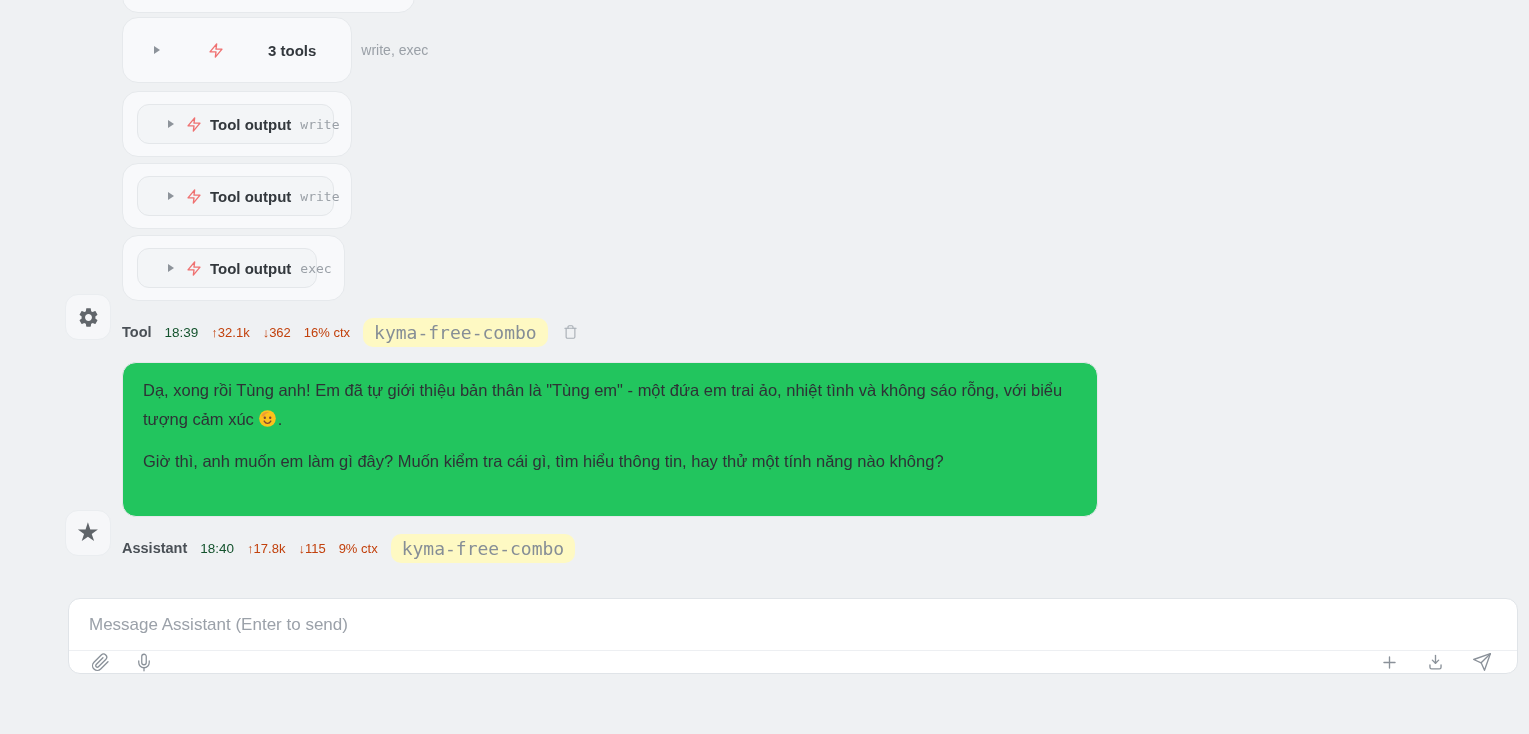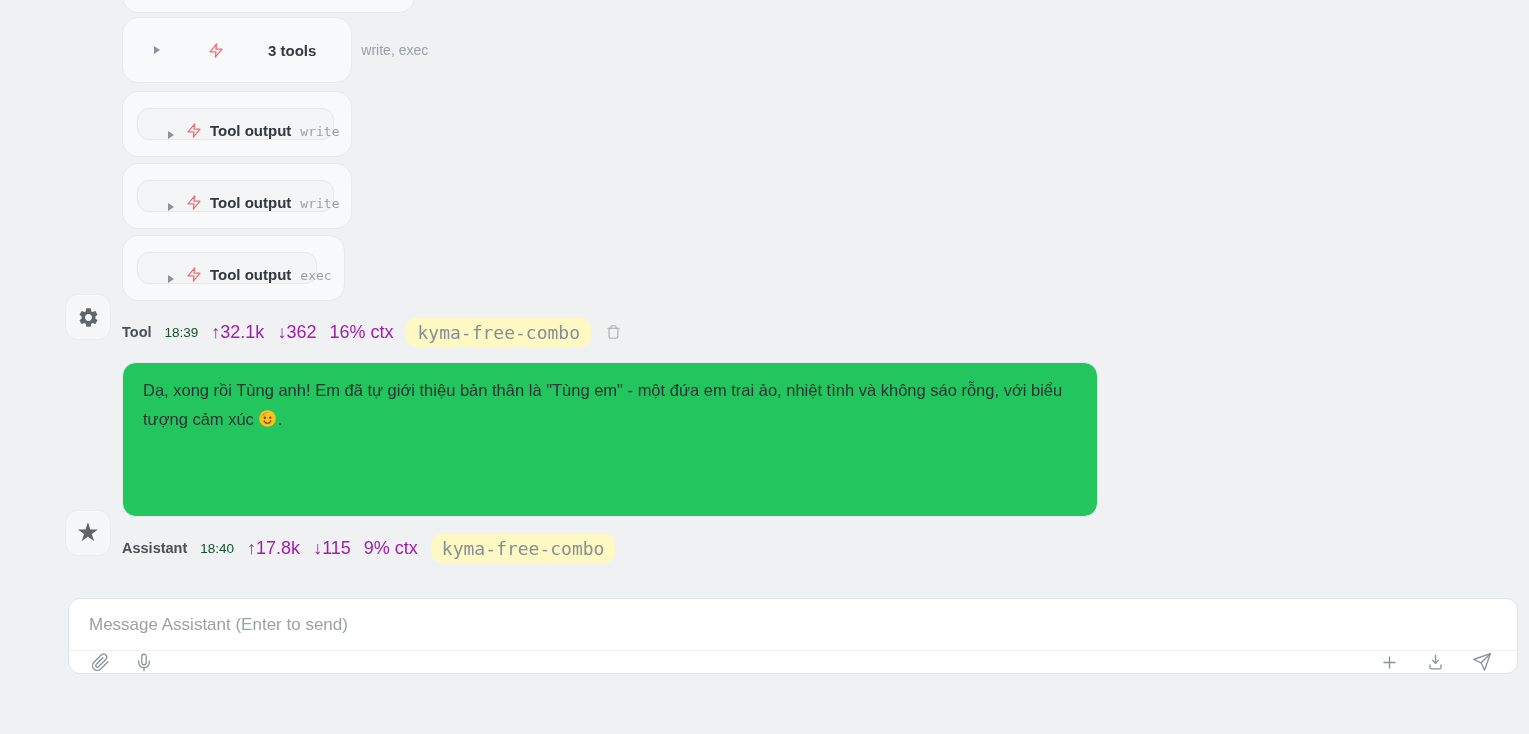--- a/index.html
+++ b/index.html
@@ -20,23 +20,23 @@
   .tool-card {
     position: absolute; left: 122px; width: 230px; height: 66px;
     background: #f8f9fb; border: 1px solid #e6e9ec; border-radius: 16px;
     display: flex; align-items: center; gap: 36px;
   }
   .tool-card.summary { top: 17px; padding-left: 31px; }
   .tool-card.out1 { top: 91px; }
   .tool-card.out2 { top: 163px; }
   .tool-card.out3 { top: 235px; width: 223px; }
   .inner-pill {
-    margin-left: 14px; height: 32px; width: 197px;
+    margin-left: 14px; height: 40px; width: 197px;
     background: #f3f5f7; border: 1px solid #e4e7ea; border-radius: 12px;
-    display: flex; align-items: flex-end; padding-left: 30px;
+    display: flex; align-items: center; padding-left: 30px;
   }
   .tool-card.out3 .inner-pill { width: 180px; }
   .caret {
     width: 0; height: 0; flex: none;
     border-left: 6px solid #8d939a;
     border-top: 4px solid transparent;
     border-bottom: 4px solid transparent;
     margin-right: 12px;
   }
   .bolt { flex: none; margin-right: 8px; display: inline-flex; }
@@ -55,21 +55,21 @@
   .star-glyph { font-size: 26px; color: #5f6469; line-height: 1; margin-top: -3px; }
 
   .caption-row {
     position: absolute; left: 122px; height: 24px;
     display: flex; align-items: center; white-space: nowrap;
   }
   .caption-row.tool { top: 320px; }
   .caption-row.assistant { top: 536px; }
   .cap-role { font-size: 14.5px; font-weight: 700; color: #4a5056; margin-right: 13px; }
   .cap-time { font-size: 13.5px; color: #14532d; margin-right: 13px; }
-  .cap-stat { font-size: 18px; color: #a21caf; margin-right: 13px; text-align: right; }
+  .cap-stat { font-size: 13px; color: #c2410c; margin-right: 13px; text-align: right; }
   .cap-model {
     font-size: 18px; color: #868e96; background: #fef9c3;
     border-radius: 10px; padding: 4px 11px; margin-right: 15px;
   }
   .trash-btn { display: inline-flex; color: #a8aeb5; cursor: pointer; }
 
   
   .bubble {
     position: absolute; left: 122px; top: 362px; width: 976px; height: 155px;
     background: #22c55e; border: 1px solid #e5e8eb; border-radius: 14px;
@@ -179,20 +179,21 @@
 </div>
 
 <div class="bubble">
   <p><span>Dạ, xong rồi Tùng anh! Em đã tự giới thiệu bản thân là "Tùng em" - một đứa em trai ảo, nhiệt tình và không sáo rỗng, với biểu tượng cảm xúc</span><span class="emoji-svg"><svg width="19" height="19" viewBox="0 0 24 24">
           <circle cx="12" cy="12" r="10.5" fill="#fcc21c"></circle>
           <path d="M4 9 C6 4.5 10 3 14 4.5 C11 5 8.5 6.5 7.5 9.5 Z" fill="#f19a37"></path>
           <circle cx="8.6" cy="11" r="1.5" fill="#7d4533"></circle>
           <circle cx="15.4" cy="11" r="1.5" fill="#7d4533"></circle>
           <path d="M7.8 15.2 c1.2 2 2.7 2.9 4.2 2.9 s3-.9 4.2-2.9" stroke="#7d4533" stroke-width="1.7" fill="none" stroke-linecap="round"></path>
         </svg></span><span>.</span></p>
+  <p>Giờ thì, anh muốn em làm gì đây? Muốn kiểm tra cái gì, tìm hiểu thông tin, hay thử một tính năng nào không?</p>
 </div>
 
 <div class="avatar assistant">
   <span class="star-glyph">★</span>
 </div>
 <div class="caption-row assistant">
   <span class="cap-role">Assistant</span>
   <span class="cap-time">18:40</span>
   <span class="cap-stat">↑17.8k</span>
   <span class="cap-stat">↓115</span>

